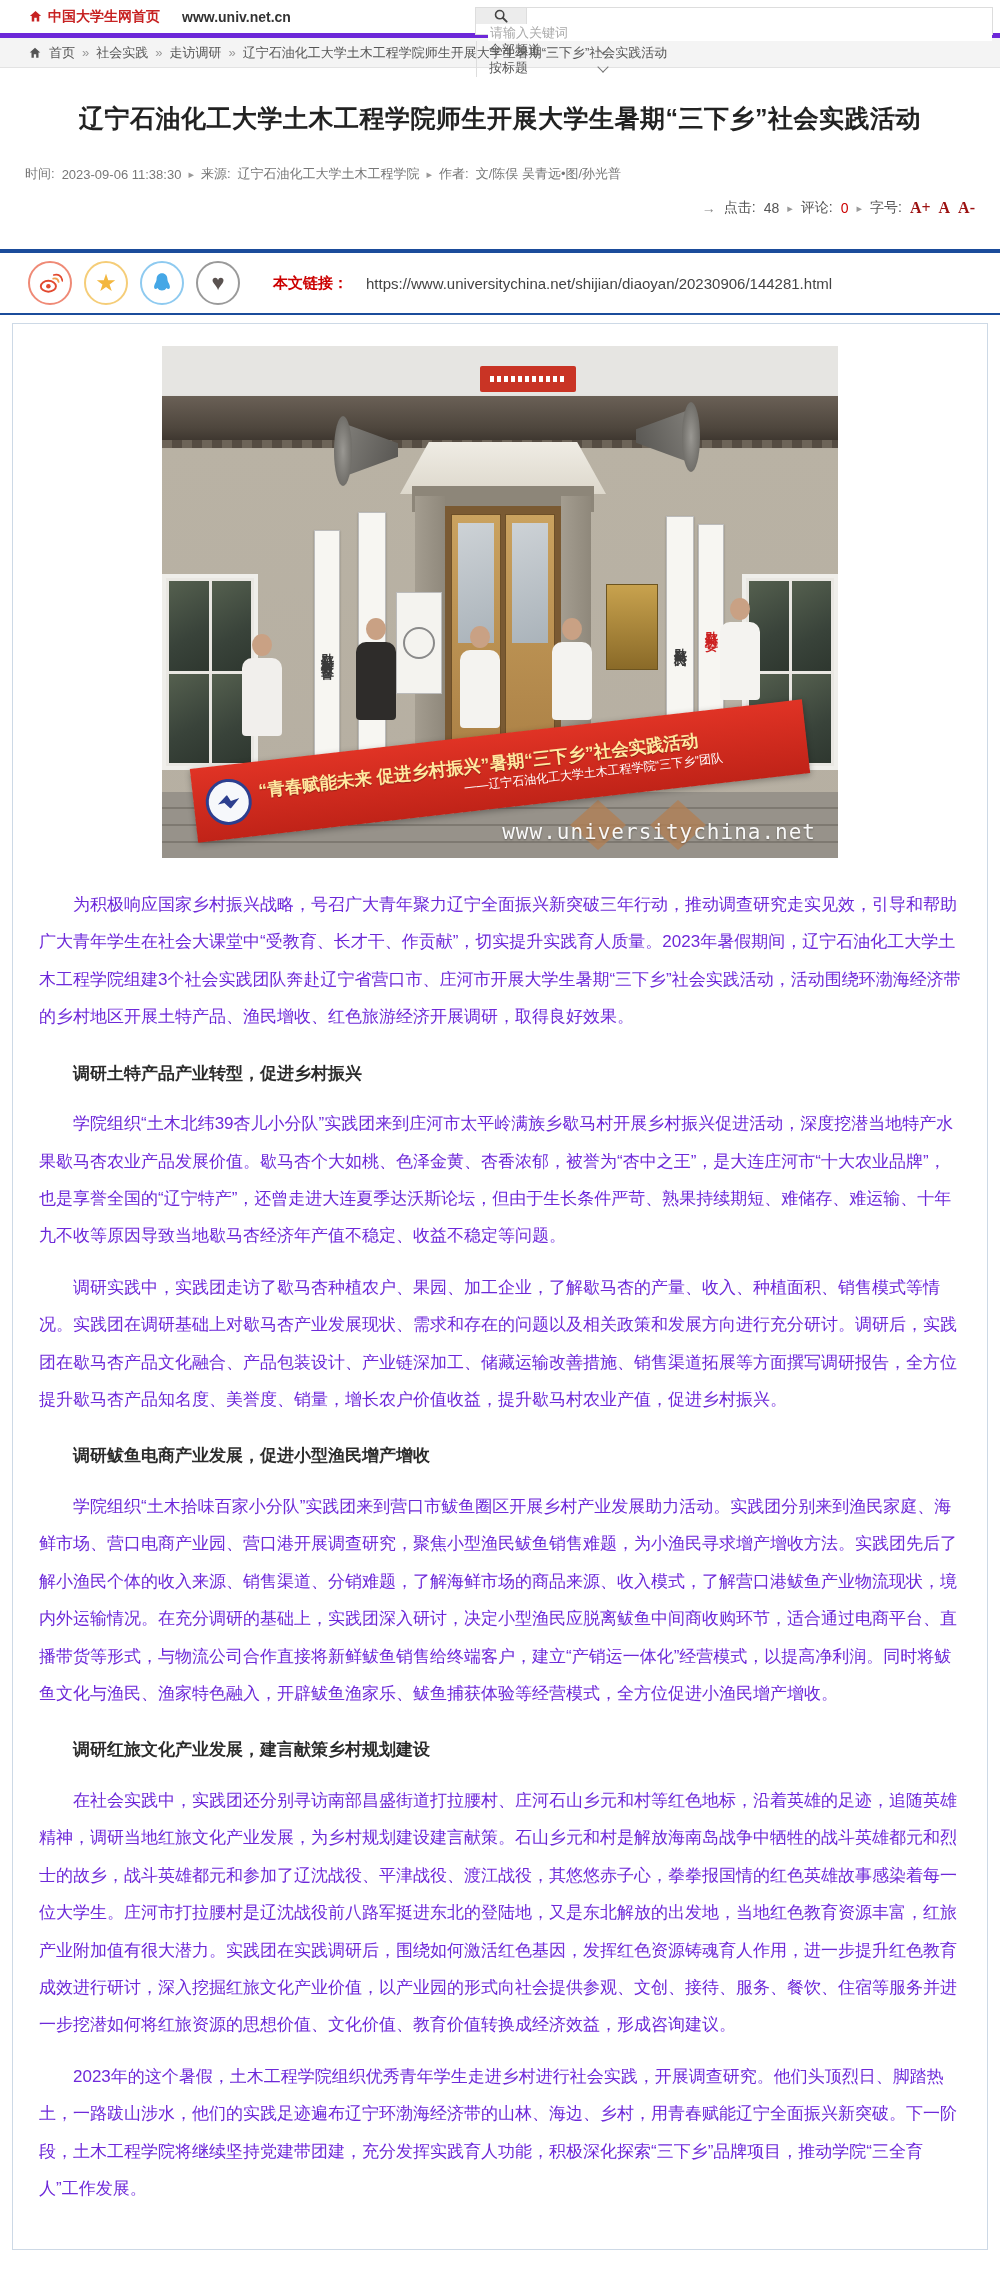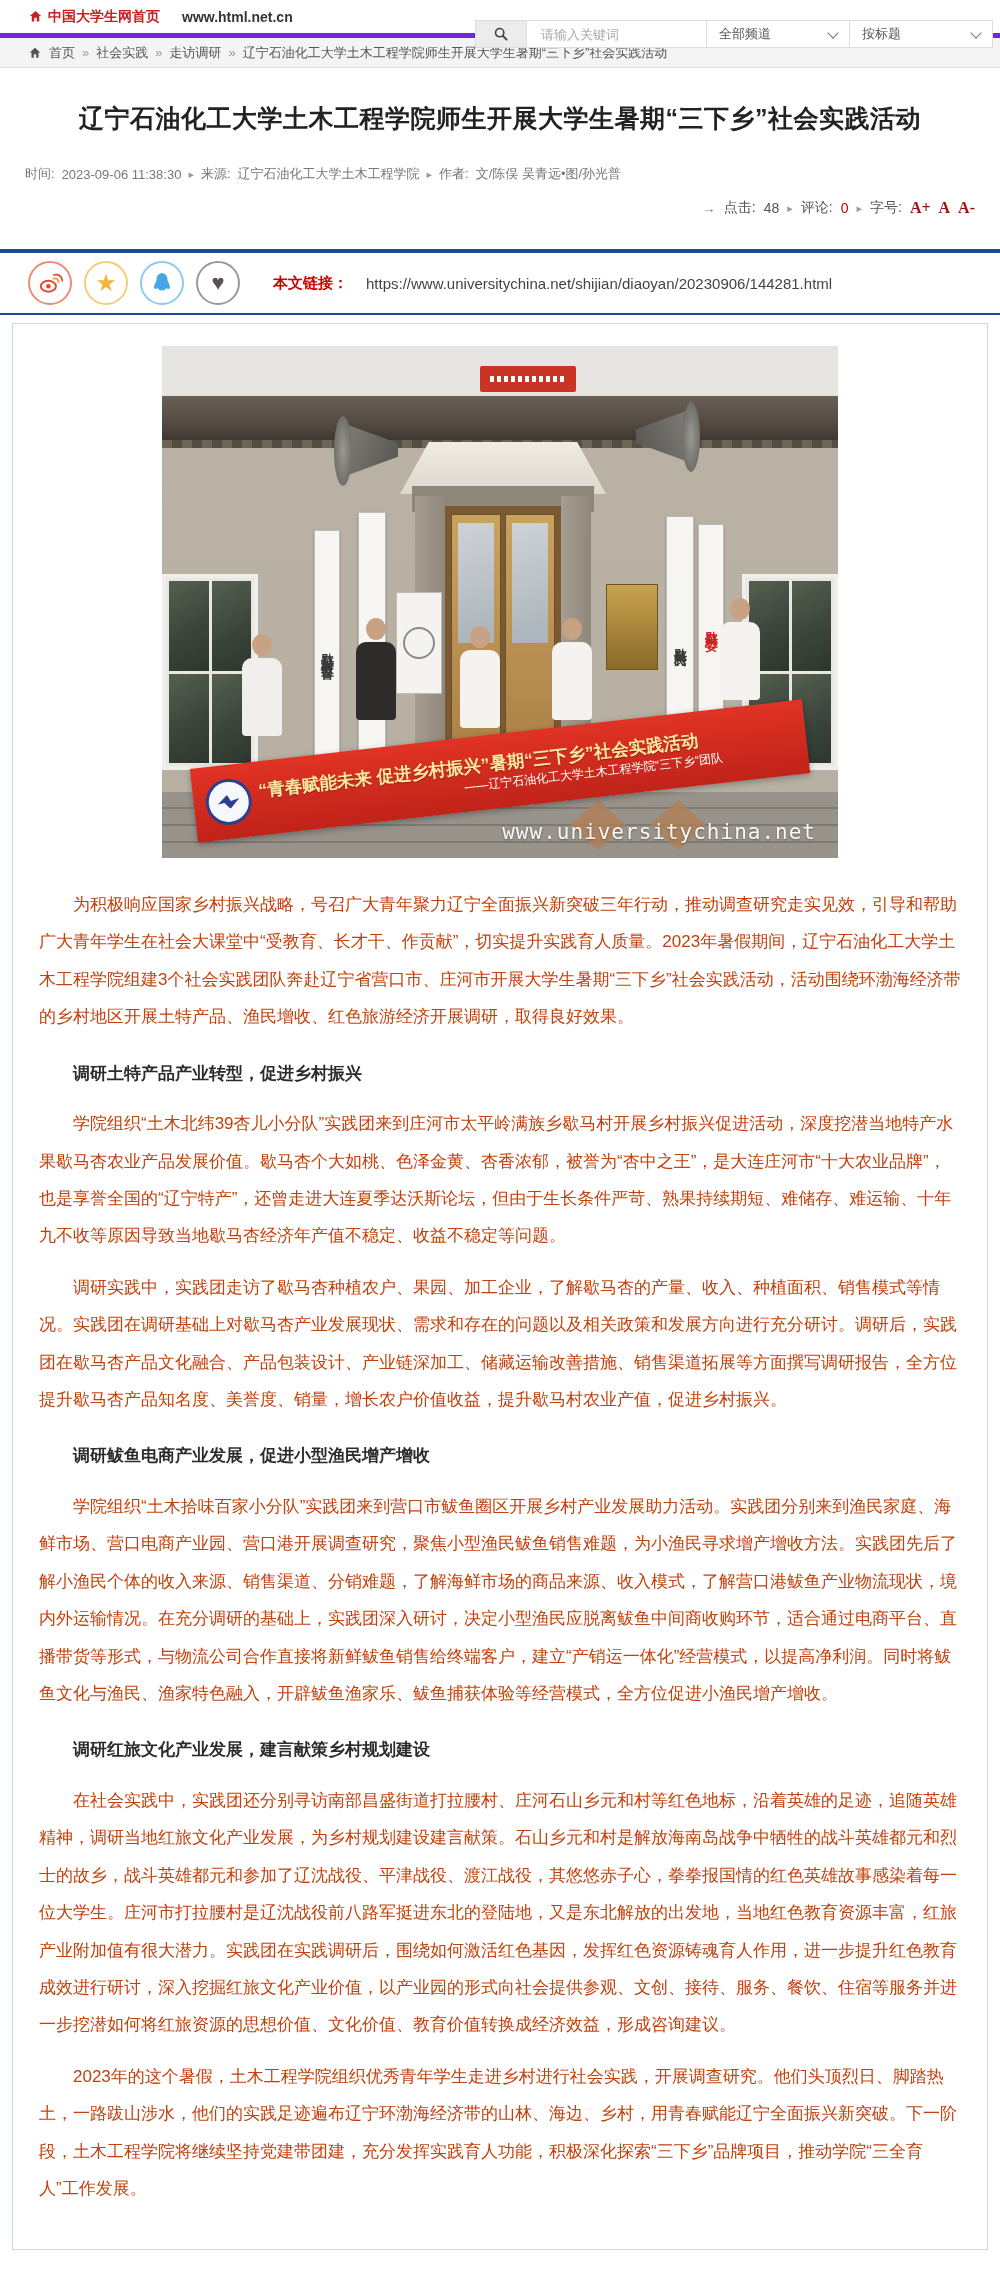--- a/index.html
+++ b/index.html
@@ -1,21 +1,21 @@
 <!DOCTYPE html>
 <html><head>
 <meta charset="utf-8">
 <style>
   html,body{margin:0;padding:0;background:#fff;}
   body{width:1000px;font-family:"Liberation Sans","DejaVu Sans",sans-serif;color:#333;}
   
   .topbar{height:33px;display:flex;align-items:center;padding:0 6px 0 28px;border-bottom:5px solid #6d28d9;position:relative;}
   .home-link{display:flex;align-items:center;gap:5px;color:#c72222;font-weight:bold;font-size:14px;cursor:pointer;}
   .site-url{margin-left:22px;font-size:14px;color:#333;font-weight:bold;}
-  .searchbar{position:absolute;right:7px;top:20px;display:flex;height:26px;border:1px solid #ddd;background:#fff;width:516px;}
+  .searchbar{position:absolute;right:7px;top:7px;display:flex;height:26px;border:1px solid #ddd;background:#fff;width:516px;flex-direction:column;}
   .search-btn{width:50px;background:#ececec;border-right:1px solid #ddd;display:flex;align-items:center;justify-content:center;cursor:pointer;}
   .search-input{flex:1;display:flex;align-items:center;padding-left:12px;}
   .search-input input{border:0;outline:0;font-size:13px;color:#333;width:100%;font-family:inherit;}
   .search-input input::placeholder{color:#aaa;}
   .sel{width:118px;border-left:1px solid #ddd;display:flex;align-items:center;justify-content:space-between;padding:0 12px;font-size:13px;color:#555;cursor:pointer;}
   .chev{width:7px;height:7px;border-right:1.5px solid #777;border-bottom:1.5px solid #777;transform:rotate(45deg);margin-top:-3px;}
   
   .breadcrumb{height:29px;background:#f4f4f4;border-bottom:1px solid #e3e3e3;display:flex;align-items:center;padding:0 28px;font-size:13px;color:#555;gap:7px;white-space:nowrap;}
   .breadcrumb .sep{color:#999;}
   .crumb{cursor:pointer;}
@@ -71,36 +71,36 @@
   .p-steps{position:absolute;left:0;bottom:0;width:100%;height:66px;background:repeating-linear-gradient(#97928a 0 15px,#7e7971 15px 17px);}
   .p-orn{position:absolute;width:56px;height:50px;background:#b08055;bottom:8px;clip-path:polygon(50% 0,100% 50%,50% 100%,0 50%);opacity:.8;}
   .p-banner{position:absolute;left:30px;top:388px;width:616px;height:74px;background:linear-gradient(#e03325,#c02318);transform:rotate(-6.5deg);box-shadow:0 2px 6px rgba(0,0,0,.3);display:flex;flex-direction:column;justify-content:center;padding-left:66px;box-sizing:border-box;}
   .p-banner .l1{color:#ffe9a0;font-weight:bold;font-size:17.5px;white-space:nowrap;text-shadow:0 1px 1px rgba(0,0,0,.3);}
   .p-banner .l2{color:#fff;font-size:12px;text-align:center;padding-left:120px;white-space:nowrap;}
   .p-logo{position:absolute;left:12px;top:14px;width:46px;height:46px;border-radius:50%;background:#f6f8fb;border:3px solid #2c3f8f;box-sizing:border-box;display:flex;align-items:center;justify-content:center;}
   .p-logo i{width:22px;height:14px;background:#2c3f8f;clip-path:polygon(0 60%,45% 0,60% 45%,100% 30%,55% 100%,30% 55%);}
   .p-watermark{position:absolute;right:22px;bottom:14px;color:rgba(255,255,255,.95);font-size:21px;letter-spacing:1px;text-shadow:0 1px 2px rgba(0,0,0,.35);font-family:"DejaVu Sans Mono","Liberation Mono",monospace;}
   
   .art-body{padding:14px 12px 0 12px;}
-  .sec-p{font-size:17px;line-height:2.2;color:#c2410c;text-indent:2em;margin:14px 0;}
+  .sec-p{font-size:17px;line-height:2.2;color:#6d28d9;text-indent:2em;margin:14px 0;}
   .sec-h{font-size:17px;line-height:2.1;color:#2b2b2b;font-weight:bold;text-indent:2em;margin:20px 0 4px 0;}
   
   .isvg{display:block;}
 </style>
 </head>
 <body>
 
 <div class="topbar">
   <div class="home-link">
     <svg class="isvg" width="15" height="15" viewBox="0 0 24 24">
         <path fill="#c72222" d="M12 3 21 11 H18 V20 H14 V14 H10 V20 H6 V11 H3 Z"></path>
       </svg>
     <span>中国大学生网首页</span>
   </div>
-  <span class="site-url">www.html.net.cn</span>
+  <span class="site-url">www.univ.net.cn</span>
   <div class="searchbar">
     <div class="search-btn">
       <svg class="isvg" width="16" height="16" viewBox="0 0 24 24">
           <circle cx="10" cy="10" r="6.2" fill="none" stroke="#444" stroke-width="2.4"></circle>
           <line x1="14.6" y1="14.6" x2="20.5" y2="20.5" stroke="#444" stroke-width="2.8" stroke-linecap="round"></line>
         </svg>
     </div>
     <div class="search-input">
       <input type="text" placeholder="请输入关键词" style="">
     </div>

